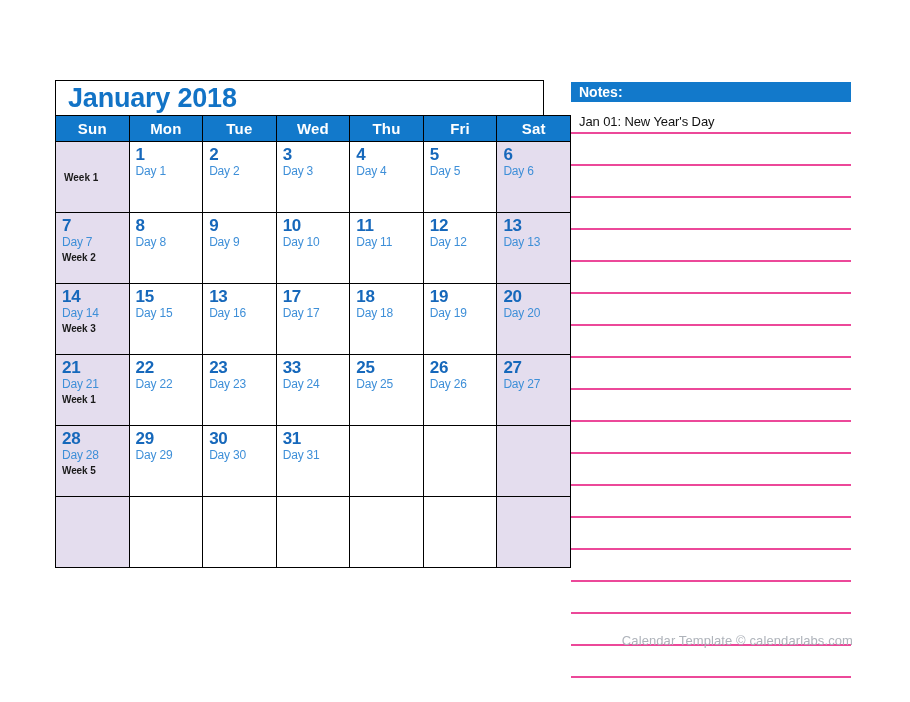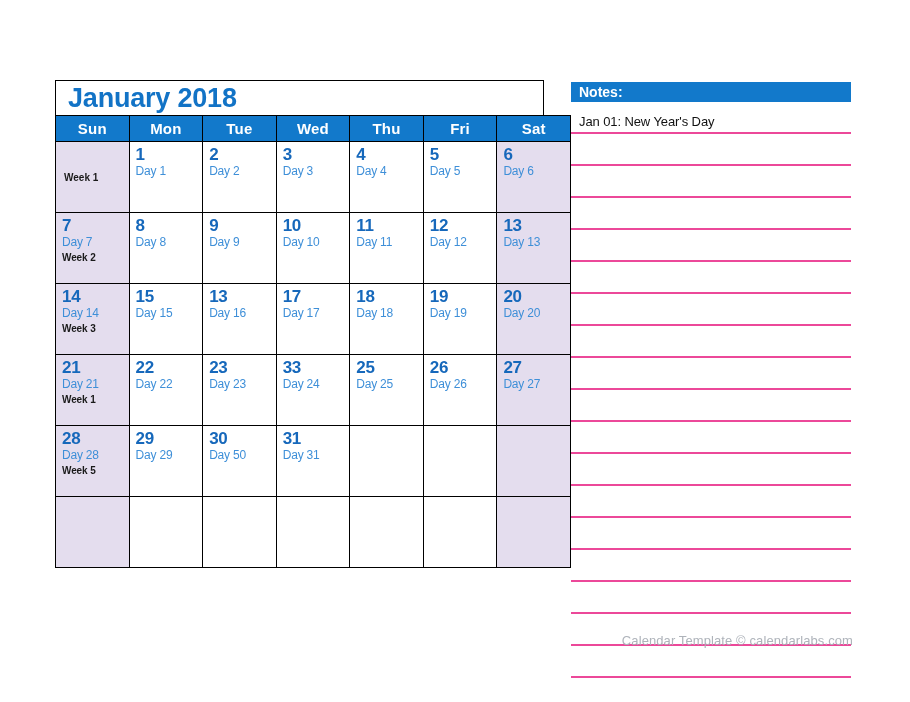--- a/index.html
+++ b/index.html
@@ -359,21 +359,21 @@
           </td>
           <td class="">
             <div class="cell-inner">
               <div class="daynum">29</div>
               <div class="daylabel">Day 29</div>
             </div>
           </td>
           <td class="">
             <div class="cell-inner">
               <div class="daynum">30</div>
-              <div class="daylabel">Day 50</div>
+              <div class="daylabel">Day 30</div>
             </div>
           </td>
           <td class="">
             <div class="cell-inner">
               <div class="daynum">31</div>
               <div class="daylabel">Day 31</div>
             </div>
           </td>
           <td class=""></td>
           <td class=""></td>

